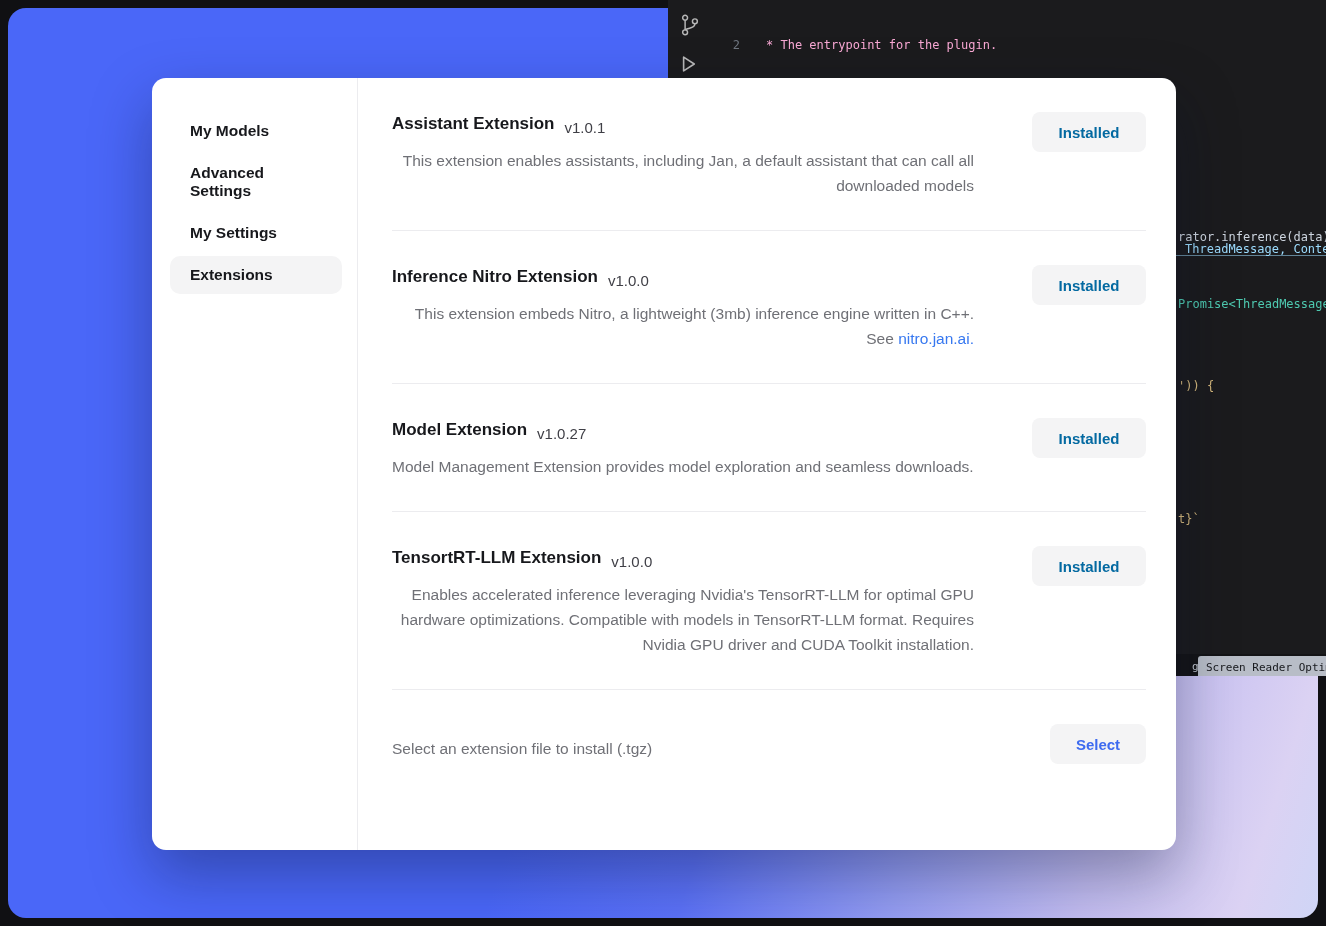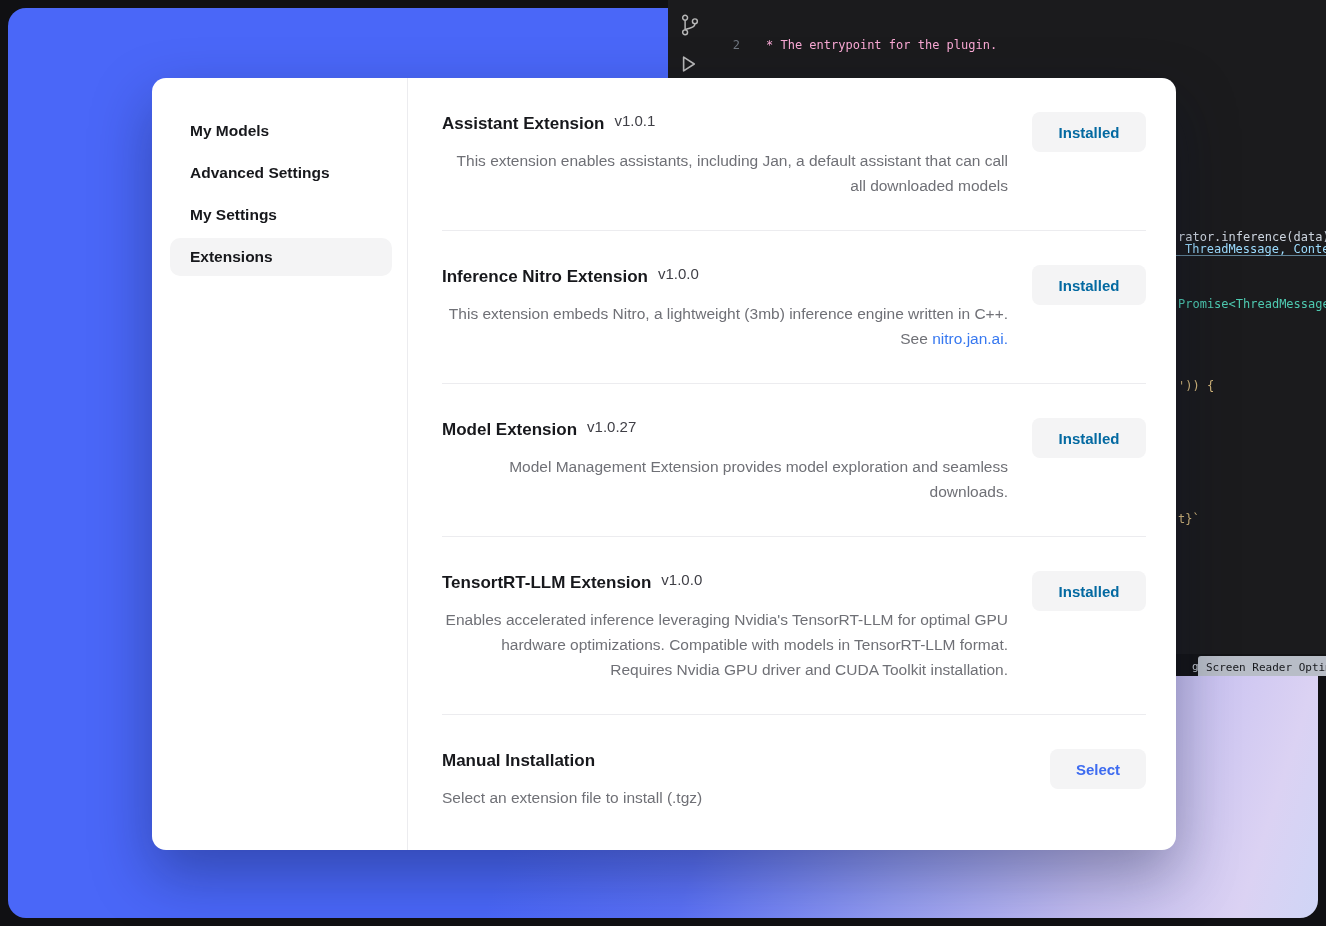--- a/index.html
+++ b/index.html
@@ -72,21 +72,21 @@
   
   .card {
     position: absolute; left: 152px; top: 78px;
     width: 1024px; height: 772px;
     background: #ffffff; border-radius: 14px;
     box-shadow: 0 25px 60px rgba(10,16,45,.35);
     z-index: 3; display: flex; overflow: hidden;
   }
 
   .sidebar {
-    width: 256px; flex: none;
+    width: 206px; flex: none;
     border-right: 1px solid #ececef;
     padding-top: 30px;
   }
   .side-item {
     margin: 4px 15px 4px 18px;
     padding: 10px 20px;
     border-radius: 10px;
     font-size: 15.5px; font-weight: 700; color: #17181c;
     cursor: pointer;
   }
@@ -96,21 +96,21 @@
   .section {
     display: flex; justify-content: space-between; align-items: flex-start;
     gap: 24px;
     padding: 34px 0 32px;
     border-bottom: 1px solid #ececef;
   }
   .section.first { padding-top: 28px; }
   .section.last  { border-bottom: none; }
 
   .sec-text { max-width: 582px; }
-  .title-row { display: flex; align-items: flex-start; gap: 10px; }
+  .title-row { display: flex; align-items: flex-end; gap: 10px; }
   .ext-name { margin: 0; font-size: 17px; line-height: 24px; font-weight: 700; color: #17181c; }
   .ext-ver  { font-size: 15px; color: #3f3f46; }
   .desc { margin: 12px 0 0; font-size: 15.5px; line-height: 25px; color: #6f7076; text-align: right; }
   .link { color: #3778f0; text-decoration: none; cursor: pointer; }
 
   .btn {
     flex: none; height: 40px; min-width: 114px; padding: 0 22px;
     border: none; border-radius: 8px;
     background: #f4f4f5; color: #0369a1;
     font-size: 15px; font-weight: 600; font-family: inherit;
@@ -223,22 +223,19 @@
           <h3 class="ext-name">TensortRT-LLM Extension</h3>
           <span class="ext-ver">v1.0.0</span>
         </div>
         <p class="desc">Enables accelerated inference leveraging Nvidia's TensorRT-LLM for optimal GPU hardware optimizations. Compatible with models in TensorRT-LLM format. Requires Nvidia GPU driver and CUDA Toolkit installation.</p>
       </div>
       <button class="btn">Installed</button>
     </section>
 
     <section class="section last">
       <div class="sec-text">
-        <div class="title-row">
-          <h3 class="ext-name">Manual Installation</h3>
-        </div>
         <p class="desc">Select an extension file to install (.tgz)</p>
       </div>
       <button class="btn select">Select</button>
     </section>
 
   </main>
 </div>
 
 </body></html>

